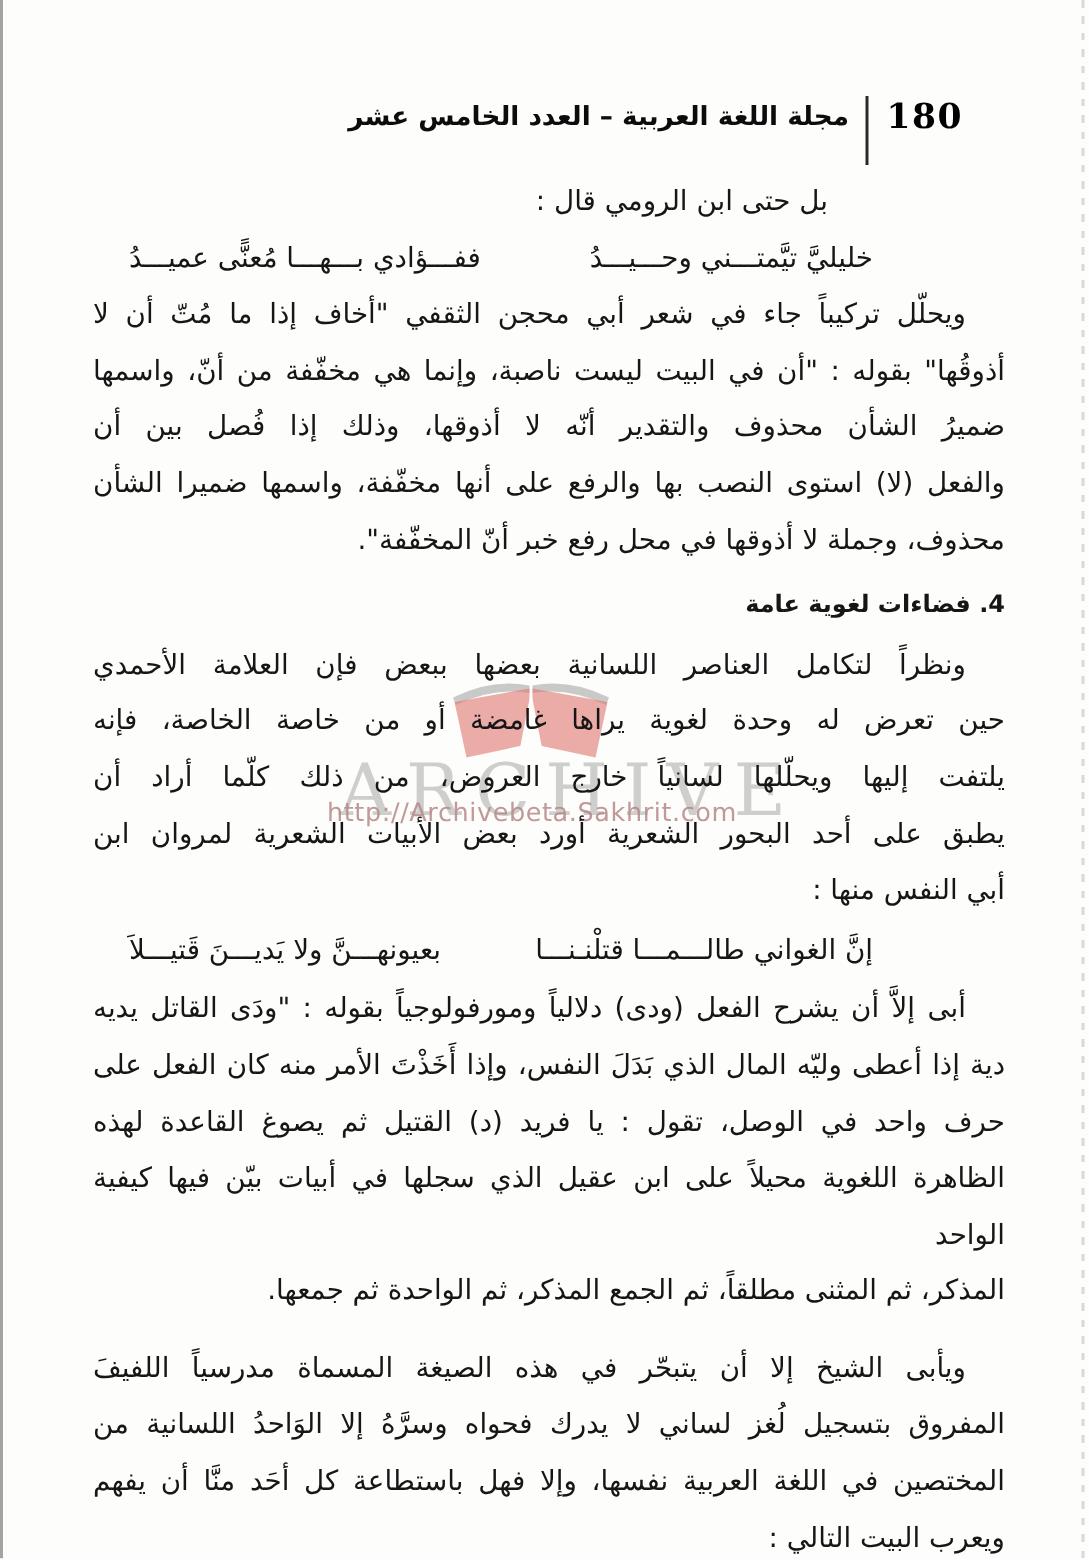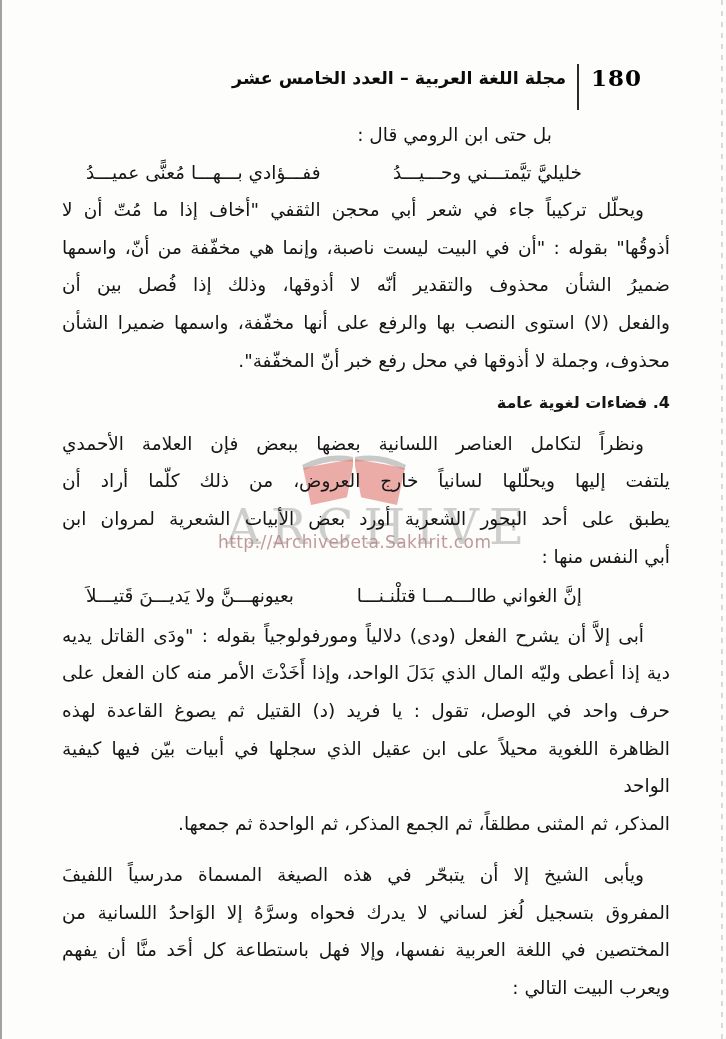--- a/index.html
+++ b/index.html
@@ -100,33 +100,34 @@
     <div class="jline">أذوقُها" بقوله : "أن في البيت ليست ناصبة، وإنما هي مخفّفة من أنّ، واسمها</div>
     <div class="jline">ضميرُ الشأن محذوف والتقدير أنّه لا أذوقها، وذلك إذا فُصل بين أن</div>
     <div class="jline">والفعل (لا) استوى النصب بها والرفع على أنها مخفّفة، واسمها ضميرا الشأن</div>
     <div class="rline">محذوف، وجملة لا أذوقها في محل رفع خبر أنّ المخفّفة".</div>
   </div>
 
   <div class="section-heading">4. فضاءات لغوية عامة</div>
 
   <div class="para">
     <div class="jline indent">ونظراً لتكامل العناصر اللسانية بعضها ببعض فإن العلامة الأحمدي</div>
+    <div class="jline">حين تعرض له وحدة لغوية يراها غامضة أو من خاصة الخاصة، فإنه</div>
     <div class="jline">يلتفت إليها ويحلّلها لسانياً خارج العروض، من ذلك كلّما أراد أن</div>
     <div class="jline">يطبق على أحد البحور الشعرية أورد بعض الأبيات الشعرية لمروان ابن</div>
     <div class="rline">أبي النفس منها :</div>
   </div>
 
   <div class="verse verse2">
     <span>إنَّ الغواني طالـــمـــا قتلْنـنـــا</span>
     <span>بعيونهـــنَّ ولا يَديـــنَ قَتيـــلاَ</span>
   </div>
 
   <div class="para">
     <div class="jline indent">أبى إلاَّ أن يشرح الفعل (ودى) دلالياً ومورفولوجياً بقوله : "ودَى القاتل يديه</div>
-    <div class="jline">دية إذا أعطى وليّه المال الذي بَدَلَ الواحد، وإذا أَخَذْتَ الأمر منه كان الفعل على</div>
+    <div class="jline">دية إذا أعطى وليّه المال الذي بَدَلَ النفس، وإذا أَخَذْتَ الأمر منه كان الفعل على</div>
     <div class="jline">حرف واحد في الوصل، تقول : يا فريد (د) القتيل ثم يصوغ القاعدة لهذه</div>
     <div class="jline">الظاهرة اللغوية محيلاً على ابن عقيل الذي سجلها في أبيات بيّن فيها كيفية الواحد</div>
     <div class="rline">المذكر، ثم المثنى مطلقاً، ثم الجمع المذكر، ثم الواحدة ثم جمعها.</div>
   </div>
 
   <div class="para para-last">
     <div class="jline indent">ويأبى الشيخ إلا أن يتبحّر في هذه الصيغة المسماة مدرسياً اللفيفَ</div>
     <div class="jline">المفروق بتسجيل لُغز لساني لا يدرك فحواه وسرَّهُ إلا الوَاحدُ اللسانية من</div>
     <div class="jline">المختصين في اللغة العربية نفسها، وإلا فهل باستطاعة كل أحَد منَّا أن يفهم</div>
     <div class="rline">ويعرب البيت التالي :</div>

